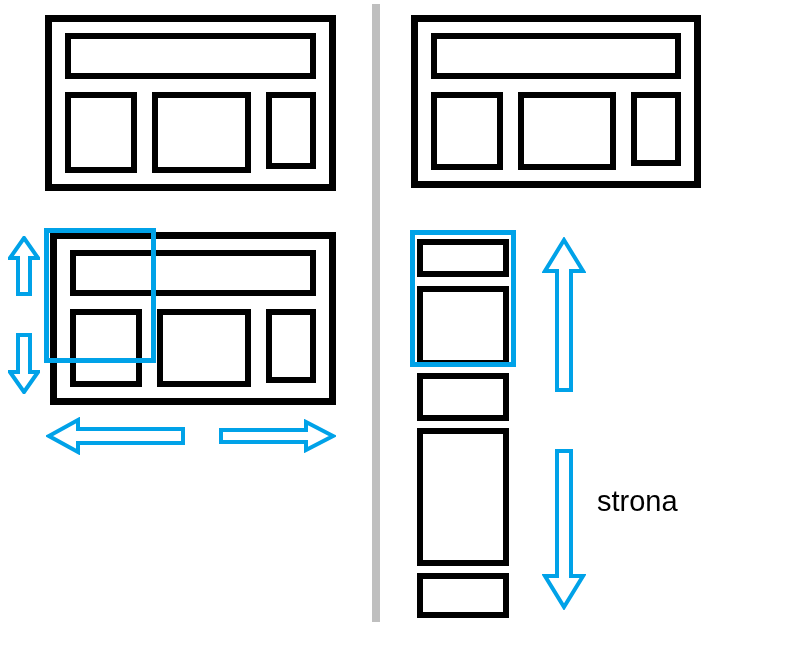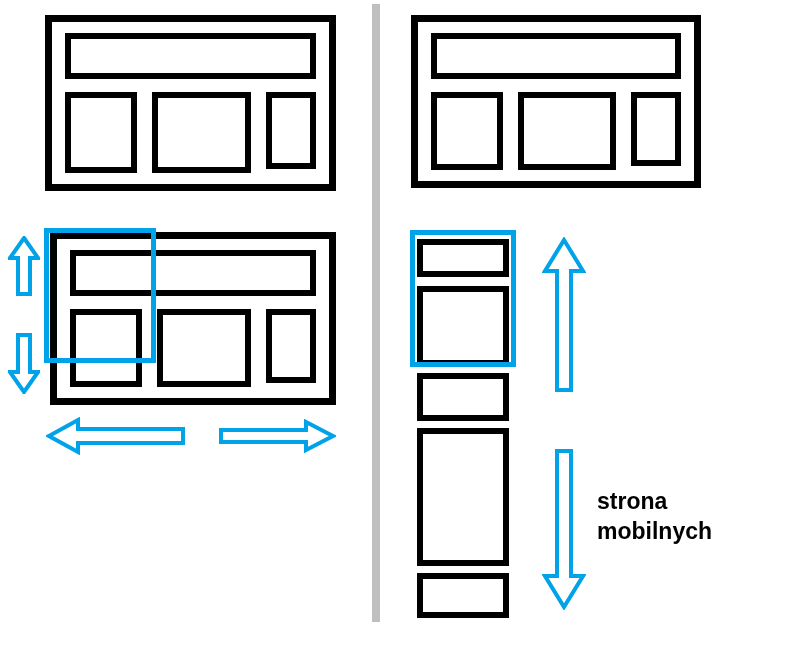--- a/index.html
+++ b/index.html
@@ -26,21 +26,21 @@
   .mbox{border:6px solid var(--outline);background:transparent;}
 
   
   .viewport{border:5px solid var(--accent);background:transparent;z-index:5;}
 
   .divider{background:var(--divider);}
 
   .arrow{display:block;width:100%;height:100%;}
   .arrow polygon{fill:#ffffff;stroke:var(--accent);stroke-width:4;stroke-linejoin:miter;}
 
-  .caption{font-weight:bold;color:#000;font-size:23px;line-height:30px;white-space:nowrap;}
+  .caption{font-weight:normal;color:#000;font-size:29px;line-height:30px;white-space:nowrap;}
 </style>
 </head>
 <body>
 
 <div class="canvas">
 
   <div class="abs wireframe" style="left:45px;top:15px;width:291px;height:176px;">
     <div class="wf-header"></div>
     <div class="wf-row">
       <div class="wf-box b1"></div>
@@ -108,16 +108,15 @@
     </svg>
   </div>
   <div class="abs" style="left:542px;top:448px;width:44px;height:162px;">
     <svg class="arrow" viewBox="0 0 44 162" preserveAspectRatio="none">
       <polygon points="22,159 41,128 29,128 29,3 15,3 15,128 3,128"></polygon>
     </svg>
   </div>
 
   <div class="abs caption" style="left:597px;top:486px;">
     <div>strona</div>
-    <div>mobilnych</div>
   </div>
 
 </div>
 
 </body></html>

